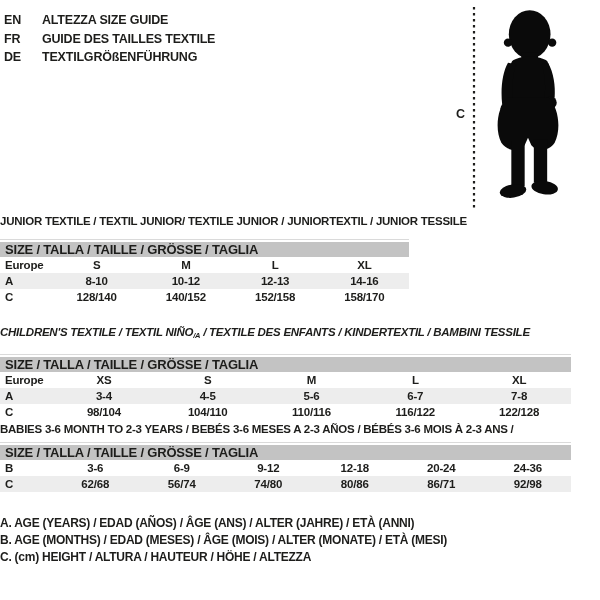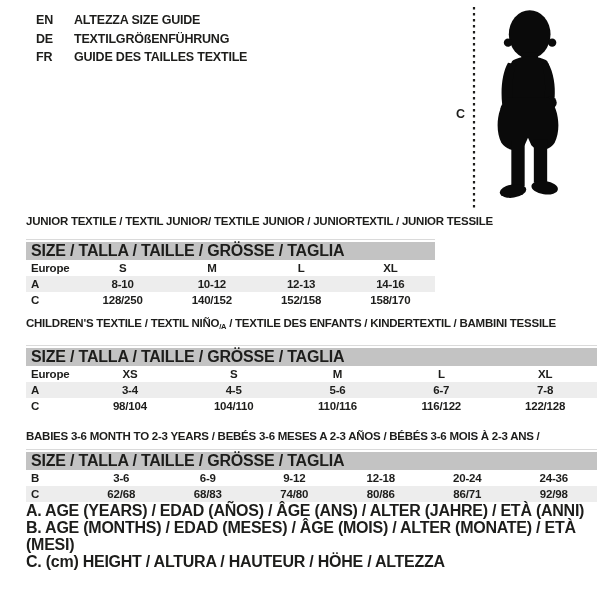--- a/index.html
+++ b/index.html
@@ -4,64 +4,64 @@
 <style>
   html,body{margin:0;padding:0;}
   body{
     width:600px;height:600px;position:relative;overflow:hidden;
     background:#ffffff;color:#1d1d1b;
     font-family:"Liberation Sans", sans-serif;
     font-weight:bold;
     -webkit-font-smoothing:antialiased;
   }
   
-  .lang-list{position:absolute;top:11px;left:36px;font-size:12.5px;letter-spacing:-0.2px;}
+  .lang-list{position:absolute;top:11px;left:4px;font-size:12.5px;letter-spacing:-0.2px;}
   .lang-row{display:flex;line-height:18.5px;}
   .lang-code{width:38px;flex:0 0 38px;}
   
   .baby-svg{position:absolute;left:482px;top:6px;}
   .dash-svg{position:absolute;left:471px;top:7px;}
   .c-label{position:absolute;left:456px;top:107px;font-size:12.5px;}
   
-  .content{position:absolute;left:26px;top:214px;width:571px;}
+  .content{position:absolute;left:0;top:214px;width:571px;}
   .tbl-title{font-size:11.5px;line-height:15px;letter-spacing:-0.25px;}
   .tbl-title .sub{font-size:7.5px;vertical-align:-2px;}
-  .babies-title{margin-top:14px;}
+  .babies-title{margin-top:1px;}
   .babies-title div{line-height:16px;}
   table{border-collapse:separate;border-spacing:0;table-layout:fixed;
         border-top:1px solid #dadada;font-size:11.5px;letter-spacing:-0.2px;}
   .t-junior{width:409px;margin-top:10px;}
   .t-children{width:571px;margin-top:11px;}
   .t-babies{width:571px;margin-top:5px;}
   .size-bar th{
     background:#c3c3c3;border-top:2px solid #ffffff;
     text-align:left;font-weight:bold;height:15px;padding:0 0 0 5px;
-    font-size:16px;
+    font-size:13px;
   }
   td{height:16px;text-align:center;padding:0;font-weight:bold;}
   td.row-label{text-align:left;padding-left:5px;}
   col.label-col{width:52px;}
   tr.stripe td{background:#ededed;}
-  .legend{font-size:16px;line-height:17px;letter-spacing:-0.25px;}
+  .legend{margin-top:23px;font-size:12px;line-height:17px;letter-spacing:-0.25px;}
 </style>
 </head>
 <body>
 
 <div class="lang-list">
   <div class="lang-row">
     <span class="lang-code">EN</span>
     <span class="lang-label">ALTEZZA SIZE GUIDE</span>
   </div>
   <div class="lang-row">
+    <span class="lang-code">FR</span>
+    <span class="lang-label">GUIDE DES TAILLES TEXTILE</span>
+  </div>
+  <div class="lang-row">
     <span class="lang-code">DE</span>
     <span class="lang-label">TEXTILGRÖßENFÜHRUNG</span>
-  </div>
-  <div class="lang-row">
-    <span class="lang-code">FR</span>
-    <span class="lang-label">GUIDE DES TAILLES TEXTILE</span>
   </div>
 </div>
 
 <svg class="dash-svg" width="6" height="202">
   <line x1="3" y1="0" x2="3" y2="202" stroke="#1d1d1b" stroke-width="2.2" stroke-dasharray="2.5 3.5"></line>
 </svg>
 <span class="c-label">C</span>
 
 <svg class="baby-svg" width="92" height="200" viewBox="0 0 110 240">
   <g fill="#0a0a0a">
@@ -106,29 +106,29 @@
     </tr>
     <tr class="stripe">
       <td class="row-label">A</td>
       <td>8-10</td>
       <td>10-12</td>
       <td>12-13</td>
       <td>14-16</td>
     </tr>
     <tr>
       <td class="row-label">C</td>
-      <td>128/250</td>
+      <td>128/140</td>
       <td>140/152</td>
       <td>152/158</td>
       <td>158/170</td>
     </tr>
   </tbody>
     </table>
 
-  <div class="tbl-title" style="margin-top:8px;">
+  <div class="tbl-title" style="margin-top:20px;font-style:italic;">
     <span>CHILDREN'S TEXTILE / TEXTIL NIÑO</span><span class="sub">/A</span><span> / TEXTILE DES ENFANTS / KINDERTEXTIL / BAMBINI TESSILE</span>
   </div>
   <table class="t-children">
     <colgroup>
         <col class="label-col">
         <col>
         <col>
         <col>
         <col>
         <col>
@@ -186,21 +186,21 @@
       <td>3-6</td>
       <td>6-9</td>
       <td>9-12</td>
       <td>12-18</td>
       <td>20-24</td>
       <td>24-36</td>
     </tr>
     <tr class="stripe">
       <td class="row-label">C</td>
       <td>62/68</td>
-      <td>68/83</td>
+      <td>56/74</td>
       <td>74/80</td>
       <td>80/86</td>
       <td>86/71</td>
       <td>92/98</td>
     </tr>
   </tbody>
     </table>
 
   <div class="legend">
     <div>A. AGE (YEARS) / EDAD (AÑOS) / ÂGE (ANS) / ALTER (JAHRE) / ETÀ (ANNI)</div>

